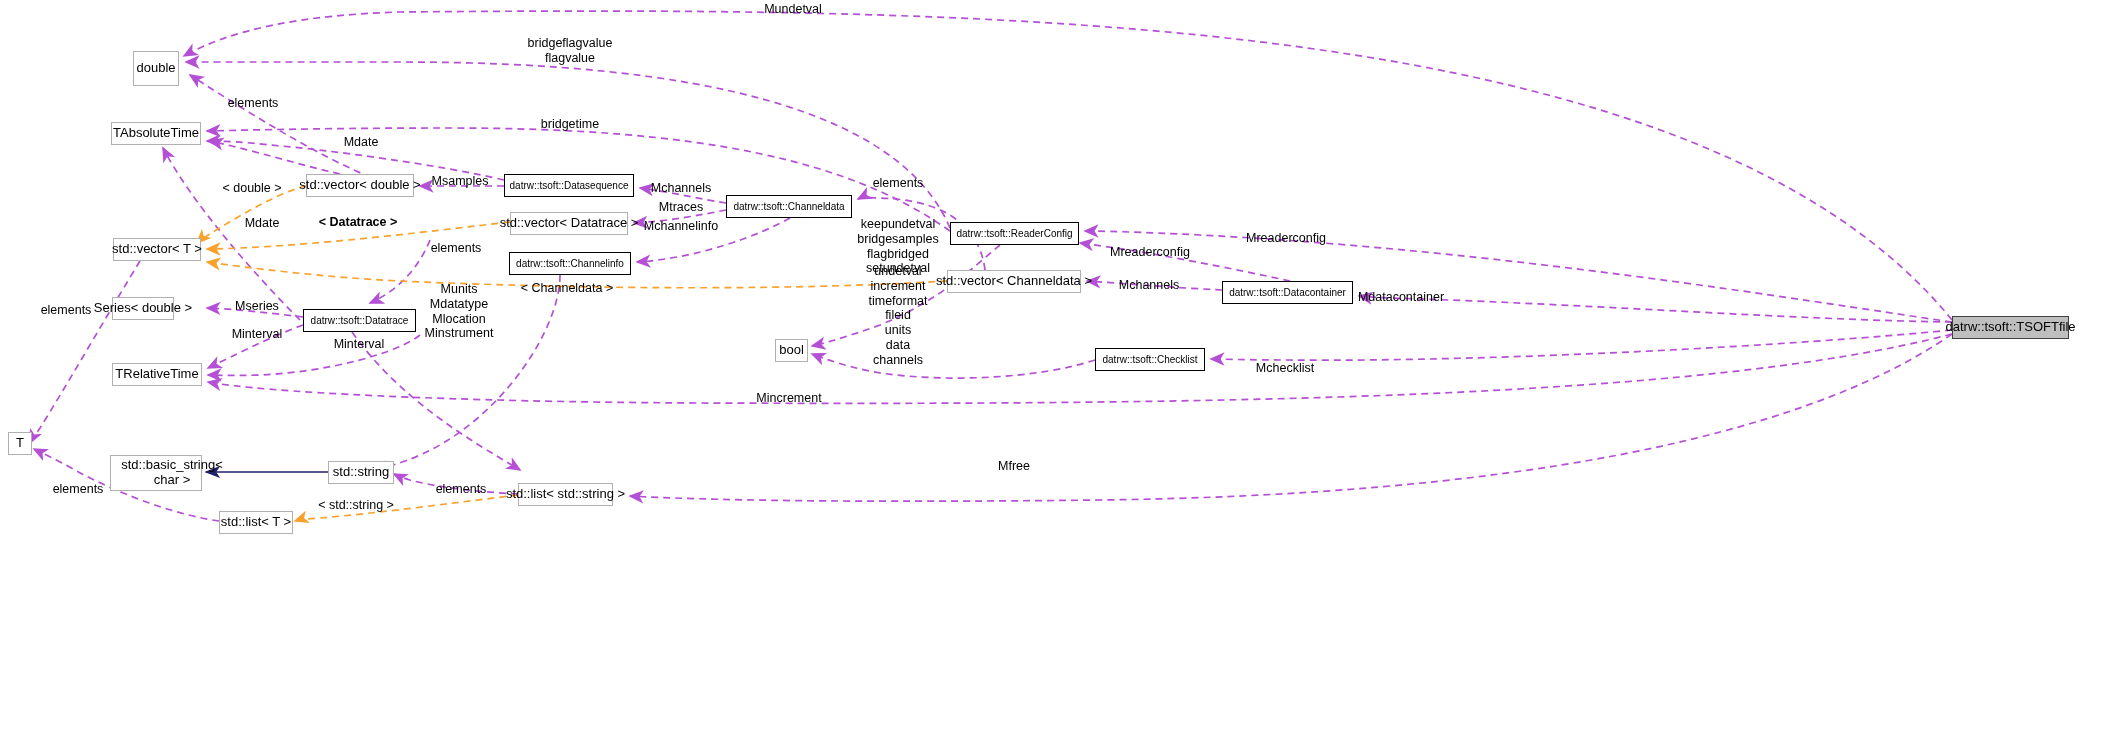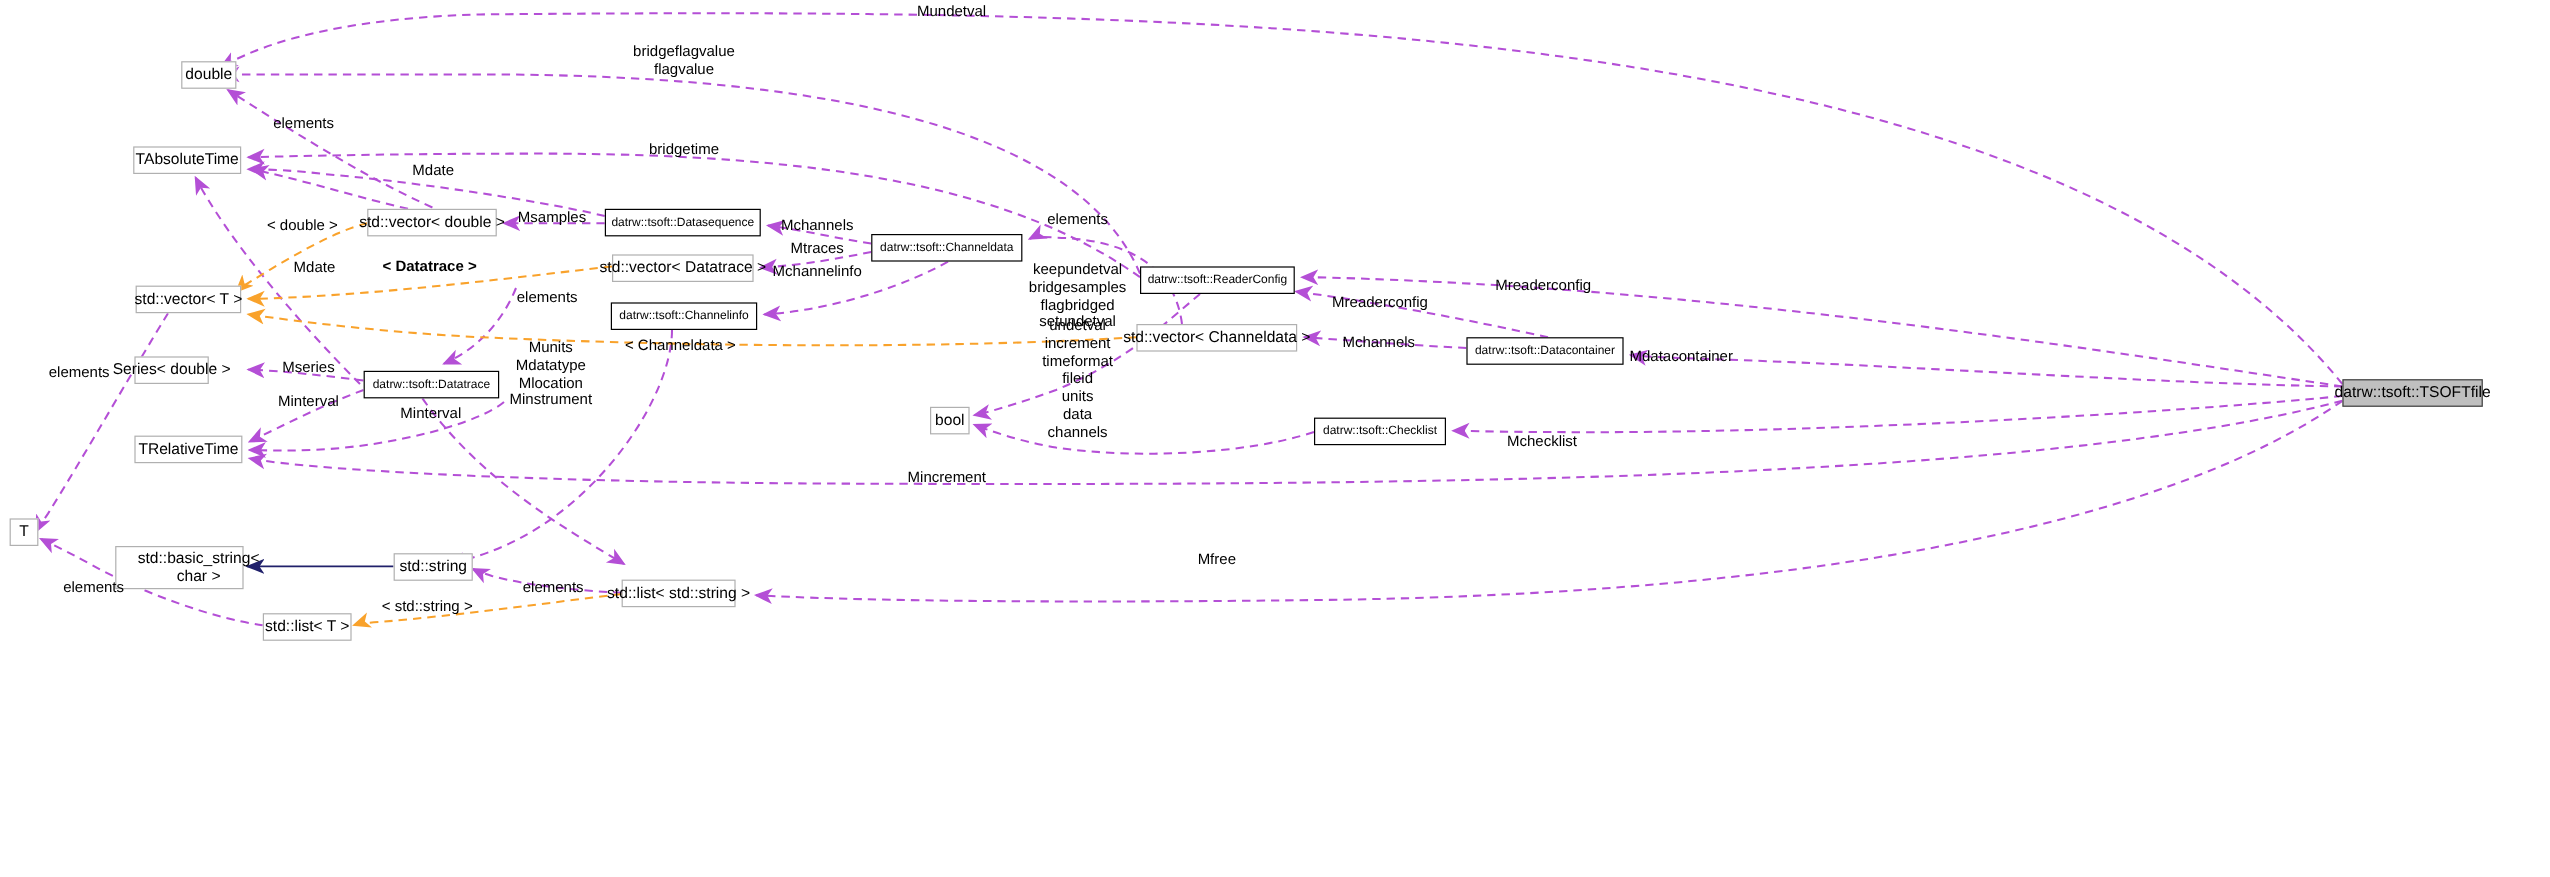--- a/index.html
+++ b/index.html
@@ -106,28 +106,28 @@
 
       <path d="M518,495 C460,502 380,513 320,518 C305,519 298,520 295,521"></path>
     </g>
 
     <g fill="none" stroke="#20206a" stroke-width="1.6" marker-end="url(#ahN)">
       <path d="M328,472 L206,472"></path>
     </g>
   </svg>
 
   <div id="nodes">
-      <div class="node plain" style="left: 151px; top: 51px; width: 46px; height: 23px;">double</div>
+      <div class="node plain" style="left: 133px; top: 51px; width: 46px; height: 35px;">double</div>
       <div class="node plain" style="left: 111px; top: 122px; width: 90px; height: 23px;">TAbsoluteTime</div>
       <div class="node plain" style="left: 306px; top: 174px; width: 108px; height: 23px;">std::vector&lt; double &gt;</div>
       <div class="node plain" style="left: 113px; top: 238px; width: 88px; height: 23px;">std::vector&lt; T &gt;</div>
       <div class="node plain" style="left: 112px; top: 297px; width: 62px; height: 23px;">Series&lt; double &gt;</div>
       <div class="node plain" style="left: 112px; top: 363px; width: 90px; height: 23px;">TRelativeTime</div>
       <div class="node plain" style="left: 8px; top: 432px; width: 24px; height: 23px;">T</div>
-      <div class="node plain" style="left: 96px; top: 455px; width: 107px; height: 36px; padding-left: 32px;">std::basic_string&lt;
+      <div class="node plain" style="left: 110px; top: 455px; width: 92px; height: 36px; padding-left: 32px;">std::basic_string&lt;
 char &gt;</div>
       <div class="node plain" style="left: 328px; top: 461px; width: 66px; height: 23px;">std::string</div>
       <div class="node plain" style="left: 219px; top: 511px; width: 74px; height: 23px;">std::list&lt; T &gt;</div>
       <div class="node plain" style="left: 518px; top: 483px; width: 95px; height: 23px;">std::list&lt; std::string &gt;</div>
       <div class="node cls" style="left: 303px; top: 309px; width: 113px; height: 23px;">datrw::tsoft::Datatrace</div>
       <div class="node cls" style="left: 504px; top: 174px; width: 130px; height: 23px;">datrw::tsoft::Datasequence</div>
       <div class="node plain" style="left: 510px; top: 212px; width: 118px; height: 23px;">std::vector&lt; Datatrace &gt;</div>
       <div class="node cls" style="left: 509px; top: 252px; width: 122px; height: 23px;">datrw::tsoft::Channelinfo</div>
       <div class="node cls" style="left: 726px; top: 195px; width: 126px; height: 23px;">datrw::tsoft::Channeldata</div>
       <div class="node cls" style="left: 950px; top: 222px; width: 129px; height: 23px;">datrw::tsoft::ReaderConfig</div>

